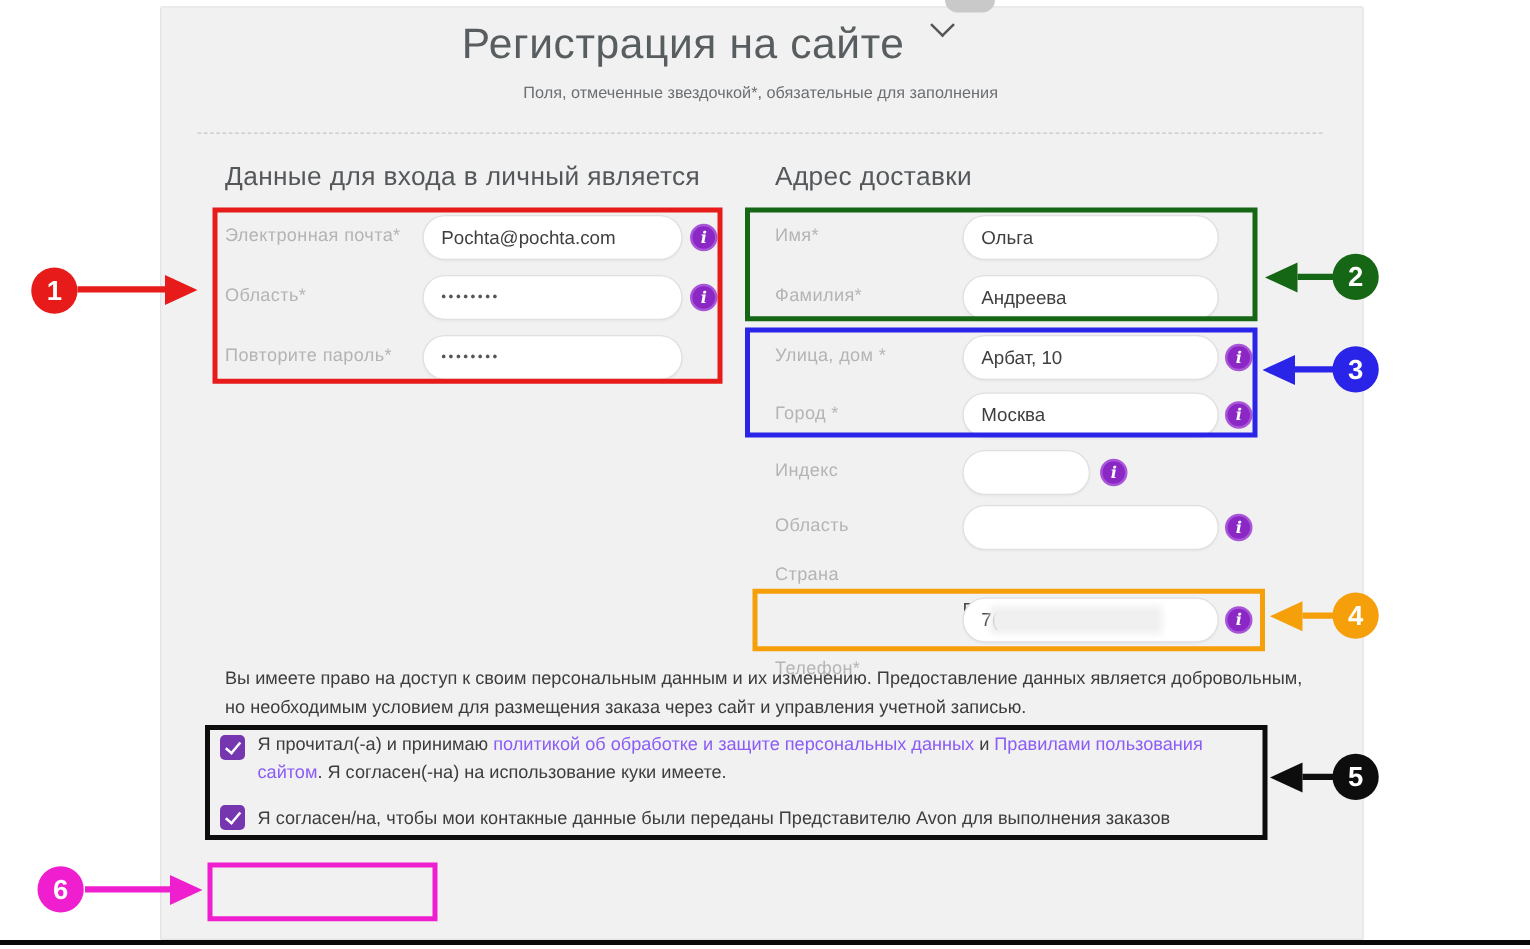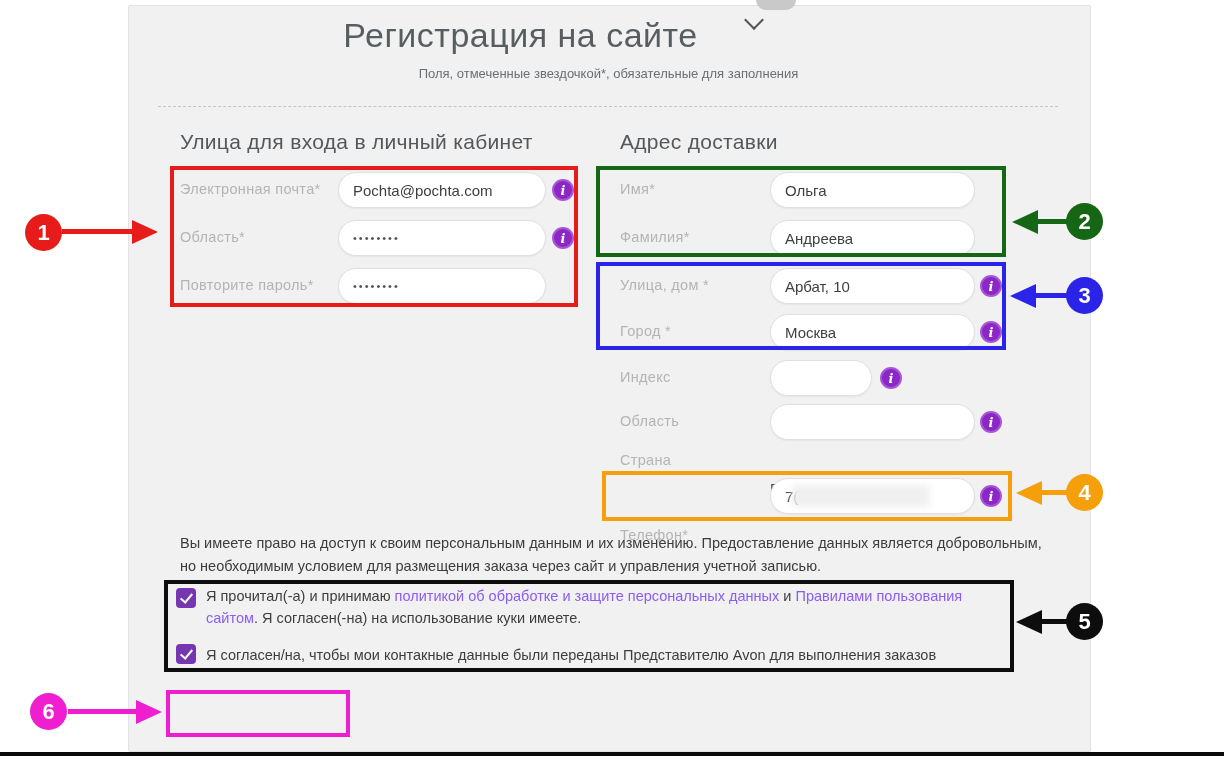--- a/index.html
+++ b/index.html
@@ -7,21 +7,21 @@
   .canvas{position:relative;width:1224px;height:759px;background:#ffffff;overflow:hidden;}
 
   
   .panel{position:absolute;left:128px;top:5px;width:961px;height:745px;
          background:#f1f1f1;border:1px solid #e3e3e3;border-radius:2px;}
   .scroll-tab{position:absolute;left:756px;top:0;width:40px;height:10px;background:#c9c9c9;
               border-radius:0 0 20px 20px;}
   .chevron{position:absolute;left:747px;top:13px;width:12px;height:12px;
            border-left:2px solid #555;border-bottom:2px solid #555;transform:rotate(-45deg);}
 
-  .page-title{position:absolute;left:114px;top:16px;width:813px;text-align:center;
+  .page-title{position:absolute;left:140px;top:16px;width:813px;text-align:center;
               font-size:34px;font-weight:500;color:#585d60;letter-spacing:.5px;}
   .page-subtitle{position:absolute;left:128px;top:66px;width:961px;text-align:center;
                  font-size:13px;color:#6b6f72;}
   .dashed-sep{position:absolute;left:158px;top:106px;width:900px;border-top:1px dashed #c6c6c6;}
 
   .col-heading{position:absolute;font-size:21px;color:#54585b;letter-spacing:.3px;}
 
   .field-label{position:absolute;font-size:14.5px;color:#b4b4b6;letter-spacing:.3px;}
   .pill-input{position:absolute;height:36px;background:#fff;border:1px solid #e0e0e0;
               border-radius:18px;padding:0 14px;font-size:15px;color:#3f3f3f;
@@ -70,21 +70,21 @@
 
 <div class="canvas">
   <div class="panel"></div>
   <div class="scroll-tab"></div>
   <div class="chevron"></div>
 
   <div class="page-title">Регистрация на сайте</div>
   <div class="page-subtitle">Поля, отмеченные звездочкой*, обязательные для заполнения</div>
   <div class="dashed-sep"></div>
 
-  <div class="col-heading" style="left:180px;top:130px;">Улица для входа в личный кабинет</div>
+  <div class="col-heading" style="left:180px;top:130px;">Данные для входа в личный является</div>
 
   <div class="field-label" style="left:180px;top:181px;">Электронная почта*</div>
   <input class="pill-input" style="left: 338px; top: 172px; width: 208px;" value="Pochta@pochta.com">
   <div class="info-icon" style="left:552px;top:179px;">i</div>
 
   <div class="field-label" style="left:180px;top:229px;">Область*</div>
   <input class="pill-input pwd" style="left: 338px; top: 220px; width: 208px;" value="••••••••">
   <div class="info-icon" style="left:552px;top:227px;">i</div>
 
   <div class="field-label" style="left:180px;top:277px;">Повторите пароль*</div>

